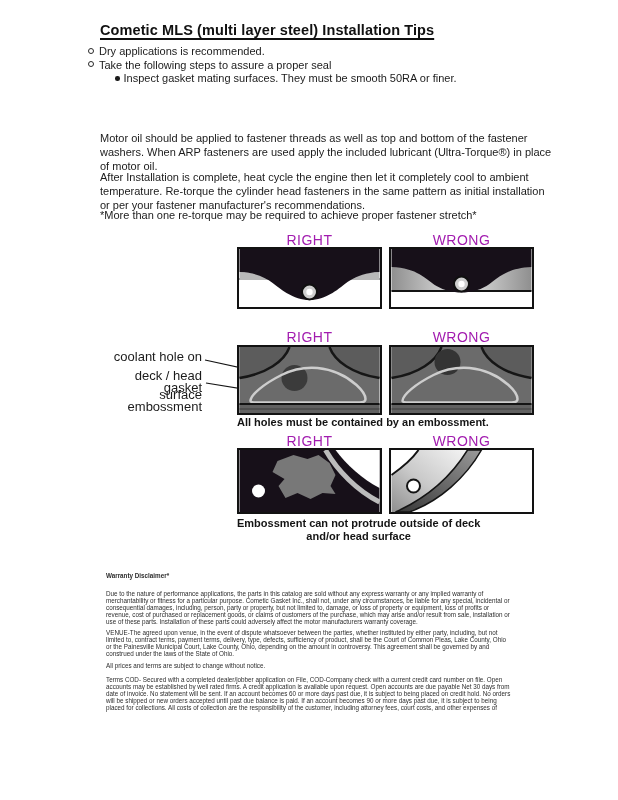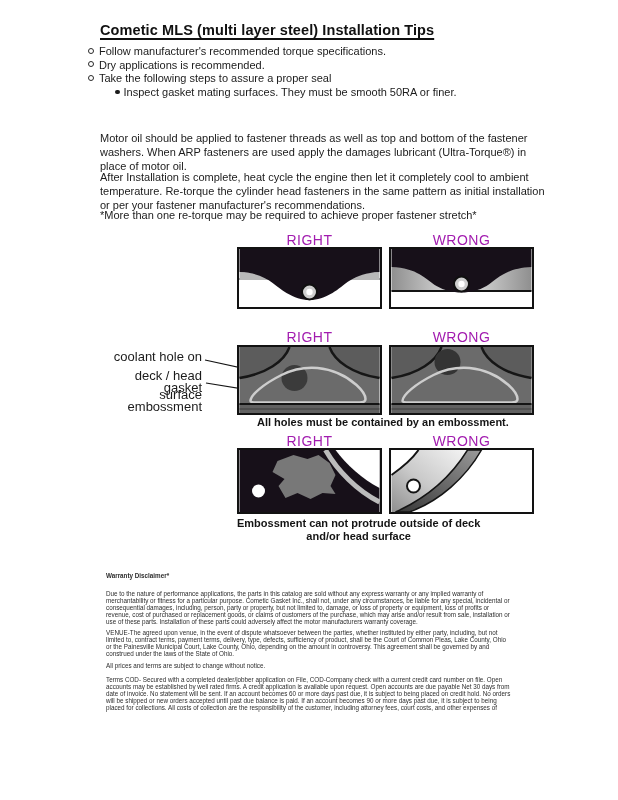--- a/index.html
+++ b/index.html
@@ -33,27 +33,26 @@
   .pcode{left:385px;top:756px;font-size:19px;color:#2b2b2b;letter-spacing:0.3px;}
 </style>
 </head>
 <body>
 
 <div class="page">
 
   <h1 class="abs title">Cometic MLS (multi layer steel) Installation Tips</h1>
 
   <div class="abs bullets">
-    <div class="b"><span class="om"></span><span>Follow manufacturer's recommended torque specifications.</span></div>
     <div class="b"><span class="om"></span><span>Dry applications is recommended.</span></div>
     <div class="b"><span class="om"></span><span>Take the following steps to assure a proper seal</span></div>
     <div class="b sub"><span class="dm"></span><span>Inspect gasket mating surfaces.  They must be smooth 50RA or finer.</span></div>
   </div>
 
-  <p class="abs body-p p1">Motor oil should be applied to fastener threads as well as top and bottom of the fastener washers. When ARP fasteners are used apply the damages lubricant (Ultra-Torque®) in place of motor oil.</p>
+  <p class="abs body-p p1">Motor oil should be applied to fastener threads as well as top and bottom of the fastener washers. When ARP fasteners are used apply the included lubricant (Ultra-Torque®) in place of motor oil.</p>
   <p class="abs body-p note">*More than one re-torque may be required to achieve proper fastener stretch*</p>
   <p class="abs body-p p2">After Installation is complete, heat cycle the engine then let it completely cool to ambient temperature. Re-torque the cylinder head fasteners in the same pattern as initial installation or per your fastener manufacturer's recommendations.</p>
 
   <div class="abs rw" style="left:237px;top:232px;">RIGHT</div>
   <div class="abs rw" style="left:389px;top:232px;">WRONG</div>
 
   <div class="abs panel" style="left:237px;top:247px;width:145px;height:62px;">
     <svg viewBox="0 0 140 58">
       <line x1="0" y1="30" x2="140" y2="30" stroke="#141414" stroke-width="2"></line>
       <path d="M0,23 C18,24 34,27.5 50,31 L0,31 Z" fill="#b8b8b8"></path>
@@ -117,21 +116,21 @@
       <path d="M50,0 C45,14 27,27 0,31" fill="none" stroke="#161616" stroke-width="2.5"></path>
       <path d="M90,0 C95,14 113,27 140,31" fill="none" stroke="#161616" stroke-width="2.5"></path>
       <circle cx="56" cy="15" r="13" fill="#343434"></circle>
       <path d="M11,54 C11,48 24,37 42,28 C54,22 66,20 78,21 C94,22.5 108,30 117,38 C123,43.5 126,48 126,52 C126,54.5 124,55.5 120,55.5 L17,55.5 C13,55.5 11,55 11,54 Z" fill="none" stroke="#cdcdcd" stroke-width="2.5" stroke-linejoin="round"></path>
       <rect x="0" y="57" width="140" height="9" fill="#616161"></rect>
       <line x1="0" y1="57" x2="140" y2="57" stroke="#141414" stroke-width="2"></line>
       <line x1="0" y1="62" x2="140" y2="62" stroke="#3f3f3f" stroke-width="1.2"></line>
     </svg>
   </div>
 
-  <div class="abs cap" style="left:237px;top:416px;margin-left:20px;">All holes must be contained by an embossment.</div>
+  <div class="abs cap" style="left:237px;top:416px;">All holes must be contained by an embossment.</div>
 
   <div class="abs rw" style="left:237px;top:433px;">RIGHT</div>
   <div class="abs rw" style="left:389px;top:433px;">WRONG</div>
 
   <div class="abs panel" style="left:237px;top:448px;width:145px;height:66px;">
     <svg viewBox="0 0 140 62">
       <rect width="140" height="62" fill="#171019"></rect>
       <path d="M96,0 H140 V38 C123,29 107,15 96,0 Z" fill="#ffffff"></path>
       <path d="M86,0 C98,21 118,41 140,52" fill="none" stroke="#bcbcbc" stroke-width="5"></path>
       <path d="M38,11 L54,5 68,9 79,5 90,13 96,25 91,36 96,44 83,43 71,49 58,43 46,48 39,36 45,29 33,22 Z" fill="#787878"></path>

